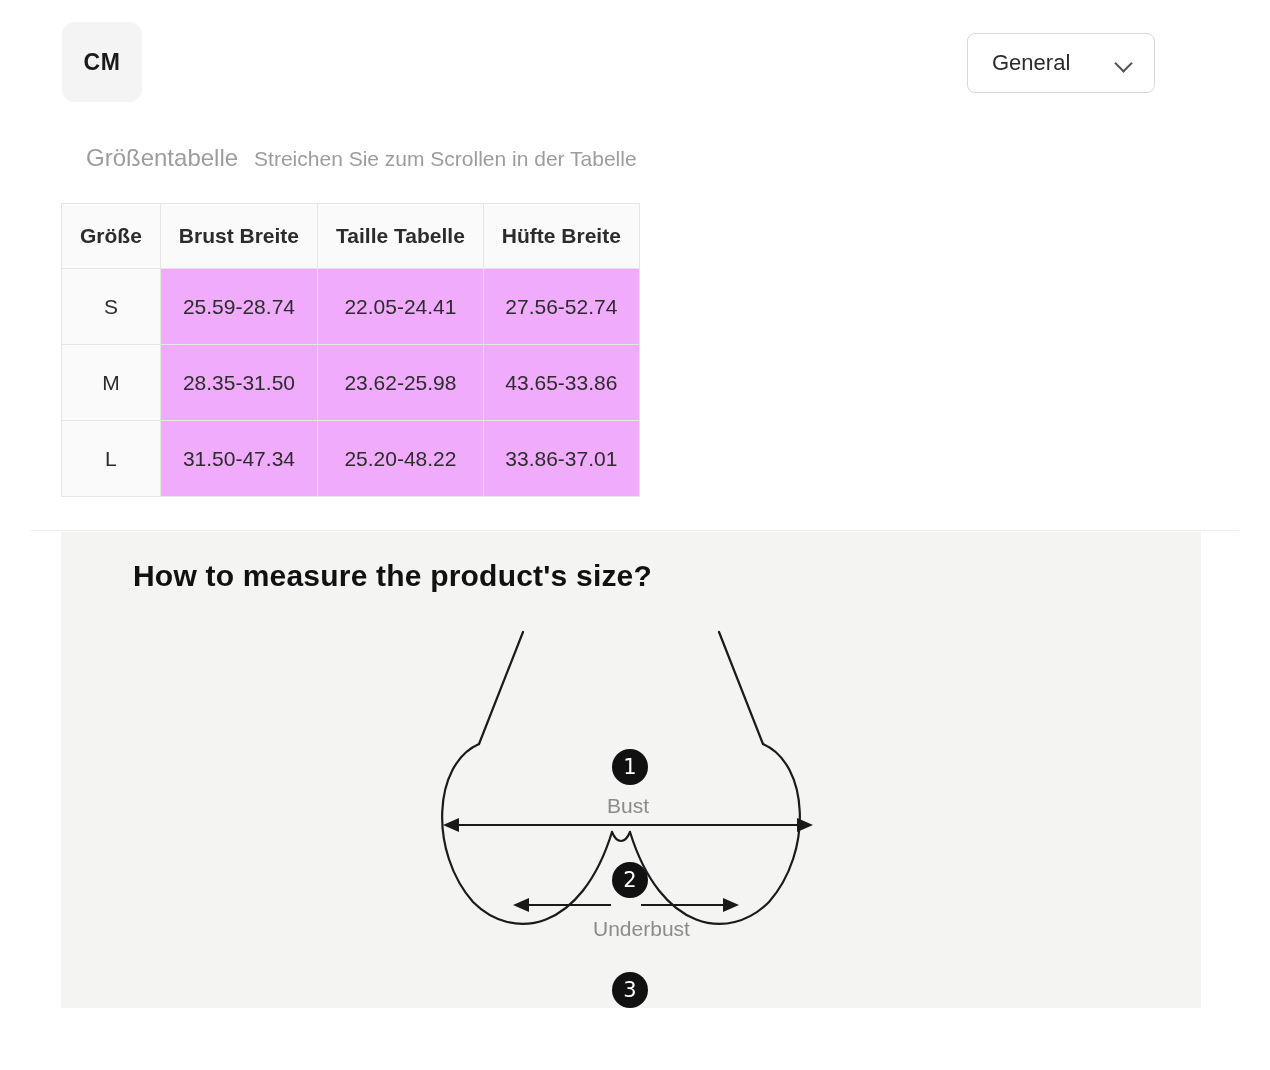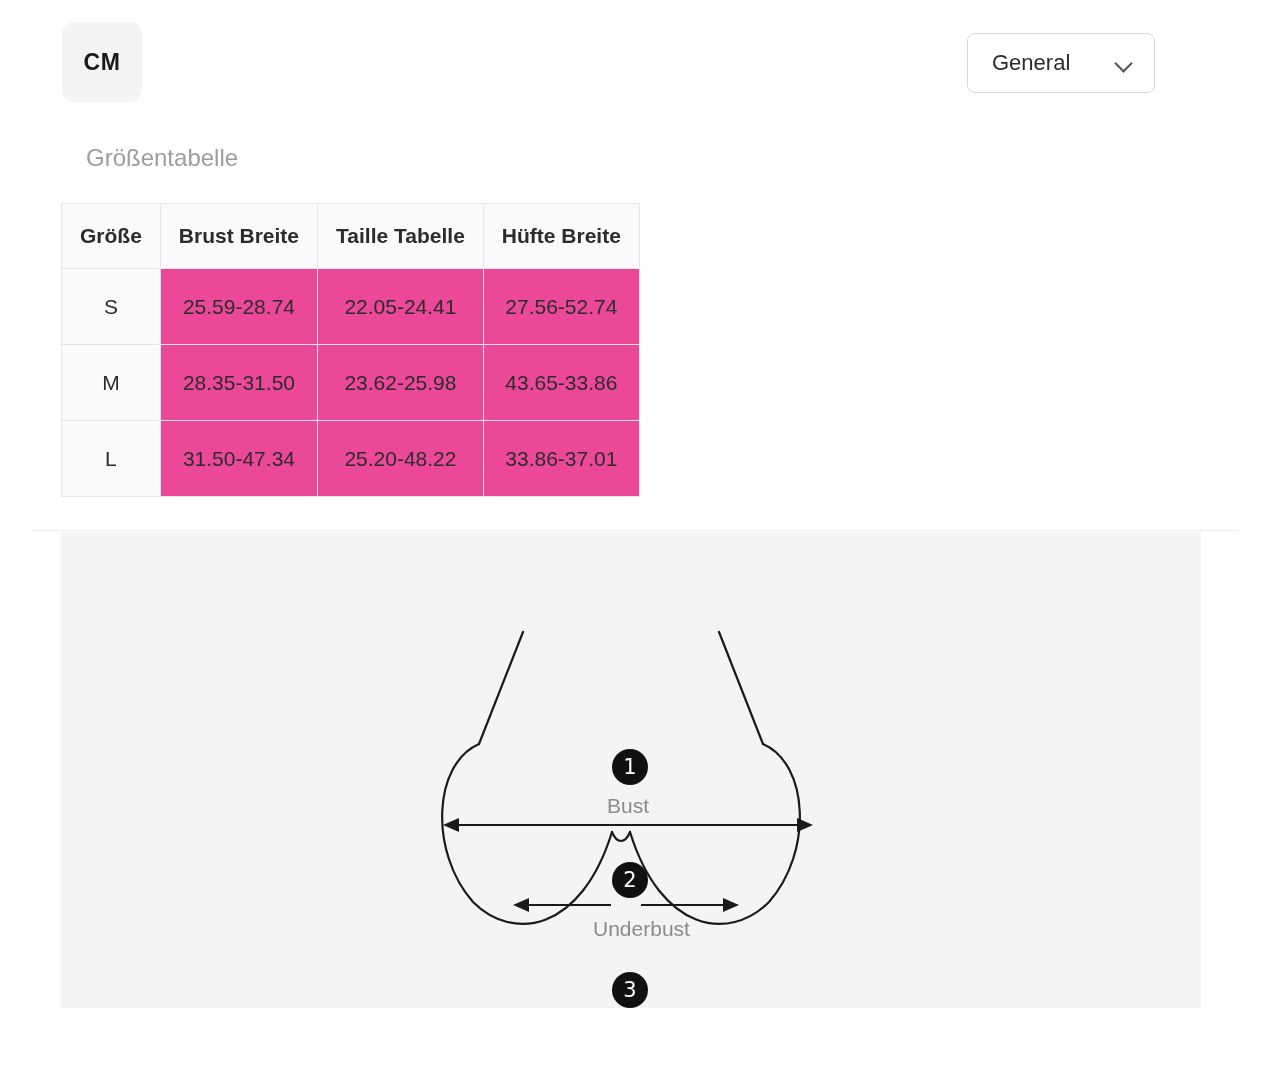--- a/index.html
+++ b/index.html
@@ -118,21 +118,21 @@
 
   
   .table-wrap {
     position: absolute;
     top: 203px;
     left: 61px;
   }
 
   table.size-table {
     border-collapse: collapse;
-    background: #ec4899;
+    background: #f0abfc;
   }
 
   table.size-table th,
   table.size-table td {
     border: 1px solid #e6e6e6;
     text-align: center;
     font-size: 21px;
     color: #2c2c2c;
     white-space: nowrap;
   }
@@ -229,20 +229,21 @@
     </div>
   </div>
 
   <div class="dropdown">
     <span class="dropdown-label">General</span>
     <span class="chev"></span>
   </div>
 
   <div class="caption-row">
     <span class="caption-title">Größentabelle</span>
+    <span class="caption-hint">Streichen Sie zum Scrollen in der Tabelle</span>
   </div>
 
   <div class="table-wrap">
     <table class="size-table">
       <thead>
         <tr>
           <th>Größe</th>
           <th>Brust Breite</th>
           <th>Taille Tabelle</th>
           <th>Hüfte Breite</th>
@@ -267,20 +268,21 @@
           <td>25.20-48.22</td>
           <td>33.86-37.01</td>
         </tr>
       </tbody>
     </table>
   </div>
 
   <div class="hr-left"></div>
 
   <div class="measure-panel">
+    <div class="measure-title">How to measure the product's size?</div>
 
     <svg class="measure-svg" width="1140" height="476" viewBox="0 0 1140 476">
       <g fill="none" stroke="#1a1a1a" stroke-width="2.2" stroke-linecap="round">
 
         <path d="M462,100 L418,212"></path>
 
         <path d="M658,100 L702,212"></path>
 
         <path d="M418,212 C372,232 368,320 412,370 C452,410 520,400 551,300"></path>
 

